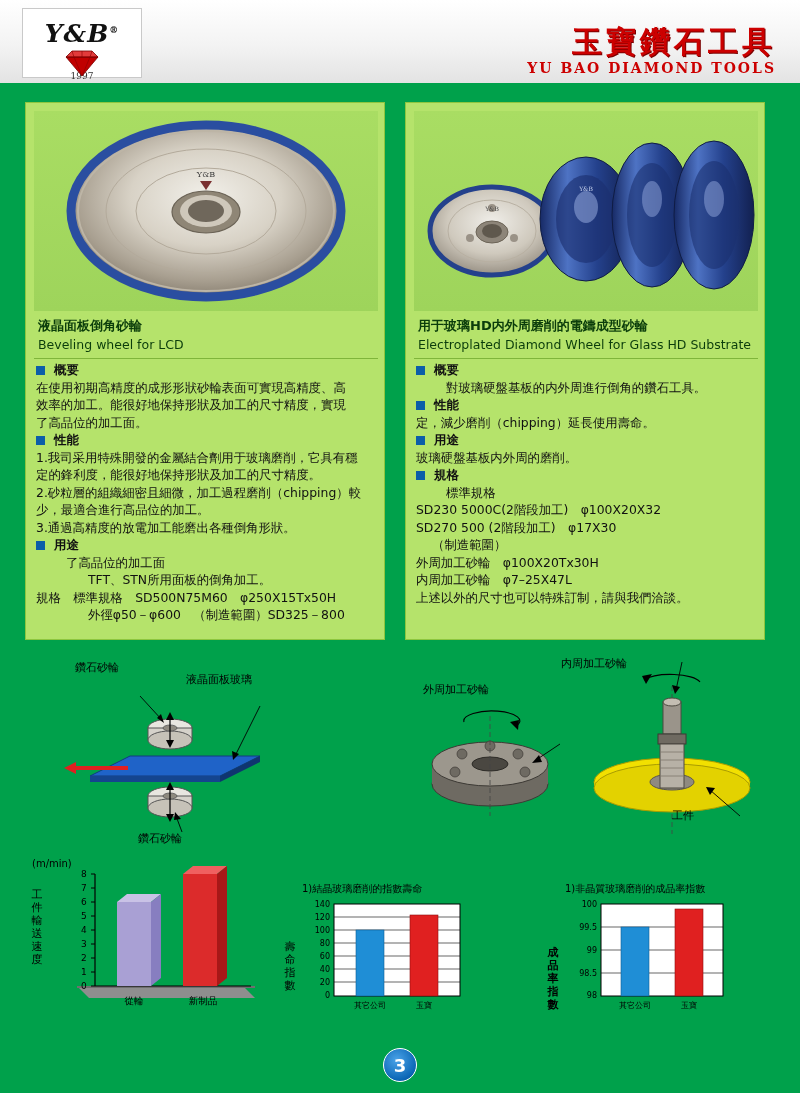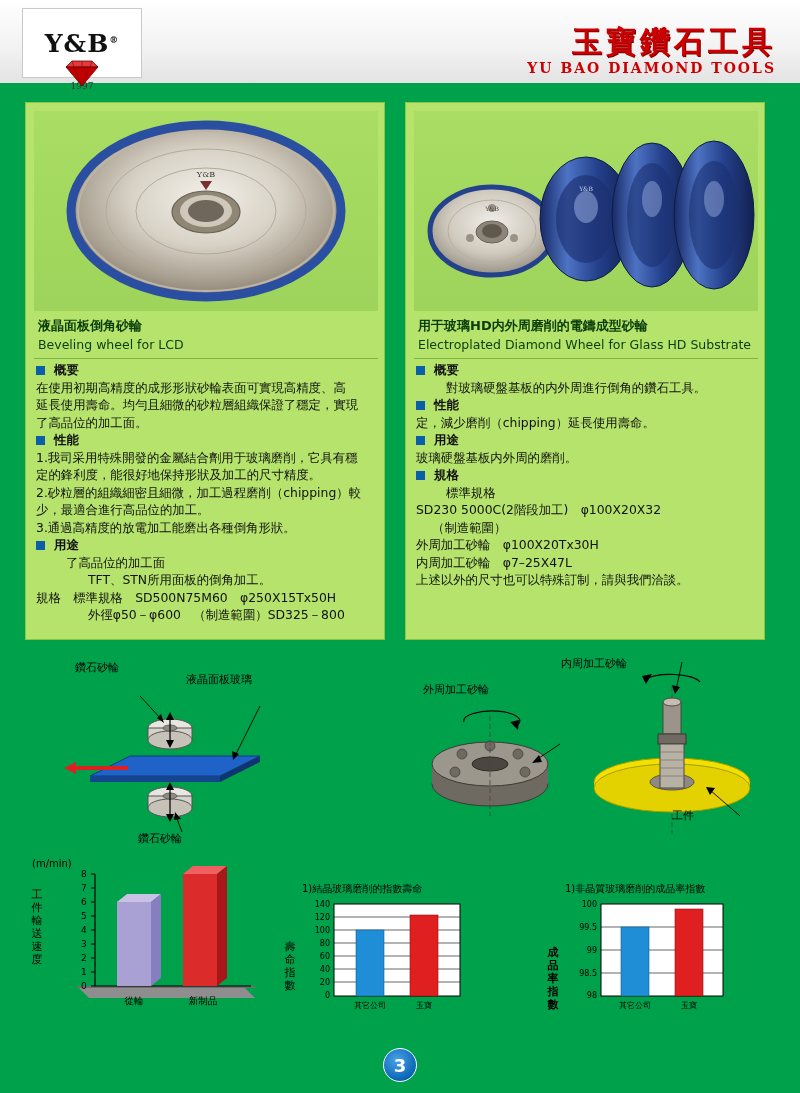--- a/index.html
+++ b/index.html
@@ -18,21 +18,21 @@
     border-bottom:3px solid #00a14b;
   }
   .logo-box {
     position:absolute; left:22px; top:8px; width:120px; height:70px;
     border:1px solid #c9c9c9; background:#fff;
     display:flex; flex-direction:column; align-items:center; justify-content:flex-start;
   }
   .logo-text {
     font-family:"DejaVu Serif","Liberation Serif",serif;
     font-weight:bold; font-size:25px; color:#111; letter-spacing:1px;
-    margin-top:20px; position:relative;
+    margin-top:10px; position:relative;font-style:italic;
   }
   .logo-reg { font-size:9px; vertical-align:super; }
   .logo-diamond {
     width:40px; height:28px; margin-top:1px; position:relative;
   }
   .logo-diamond svg { display:block; }
   .logo-year {
     font-size:9px; color:#333; font-family:"DejaVu Serif","Liberation Serif",serif;
     margin-top:-6px;
   }
@@ -162,21 +162,21 @@
       <text x="172" y="66" font-size="8" fill="#3a3a3a" text-anchor="middle" font-family="DejaVu Serif, serif">Y&amp;B</text>
       <polygon points="166,70 178,70 172,79" fill="#7a3030"></polygon>
     </svg>
   </div>
   <div class="cap-cn">液晶面板倒角砂輪</div>
   <div class="cap-en">Beveling wheel for LCD</div>
   <div class="divider"></div>
   <div class="body-text">
     <p><span class="sq"></span><span class="hd">概要</span></p>
     <p> 在使用初期高精度的成形形狀砂輪表面可實現高精度、高</p>
-    <p>延長使用壽命。均勻且細微的砂粒層組織保證了穩定，實現</p>
+    <p>效率的加工。能很好地保持形狀及加工的尺寸精度，實現</p>
     <p>了高品位的加工面。</p>
     <p><span class="sq"></span><span class="hd">性能</span></p>
     <p>1.我司采用特殊開發的金屬結合劑用于玻璃磨削，它具有穩</p>
     <p>定的鋒利度，能很好地保持形狀及加工的尺寸精度。</p>
     <p>2.砂粒層的組織細密且細微，加工過程磨削（chipping）較</p>
     <p>少，最適合進行高品位的加工。</p>
     <p>3.通過高精度的放電加工能磨出各種倒角形狀。</p>
     <p><span class="sq"></span><span class="hd">用途</span></p>
     <p class="ind2">了高品位的加工面</p>
     <p class="ind3">TFT、STN所用面板的倒角加工。</p>
@@ -232,20 +232,21 @@
   <div class="body-text">
     <p><span class="sq"></span><span class="hd">概要</span></p>
     <p class="ind2">對玻璃硬盤基板的内外周進行倒角的鑽石工具。</p>
     <p><span class="sq"></span><span class="hd">性能</span></p>
     <p>定，減少磨削（chipping）延長使用壽命。</p>
     <p><span class="sq"></span><span class="hd">用途</span></p>
     <p>玻璃硬盤基板内外周的磨削。</p>
     <p><span class="sq"></span><span class="hd">規格</span></p>
     <p class="ind2">標準規格</p>
     <p>SD230 5000C(2階段加工)　φ100X20X32</p>
+    <p>SD270 500 (2階段加工)　φ17X30</p>
     <p class="ind1">（制造範圍）</p>
     <p>外周加工砂輪　φ100X20Tx30H</p>
     <p>内周加工砂輪　φ7–25X47L</p>
     <p>上述以外的尺寸也可以特殊訂制，請與我們洽談。</p>
   </div>
 </div>
 
 <div class="diagram-area">
 
   <svg width="360" height="190" viewBox="0 0 360 190" style="position:absolute;left:30px;top:8px;">

